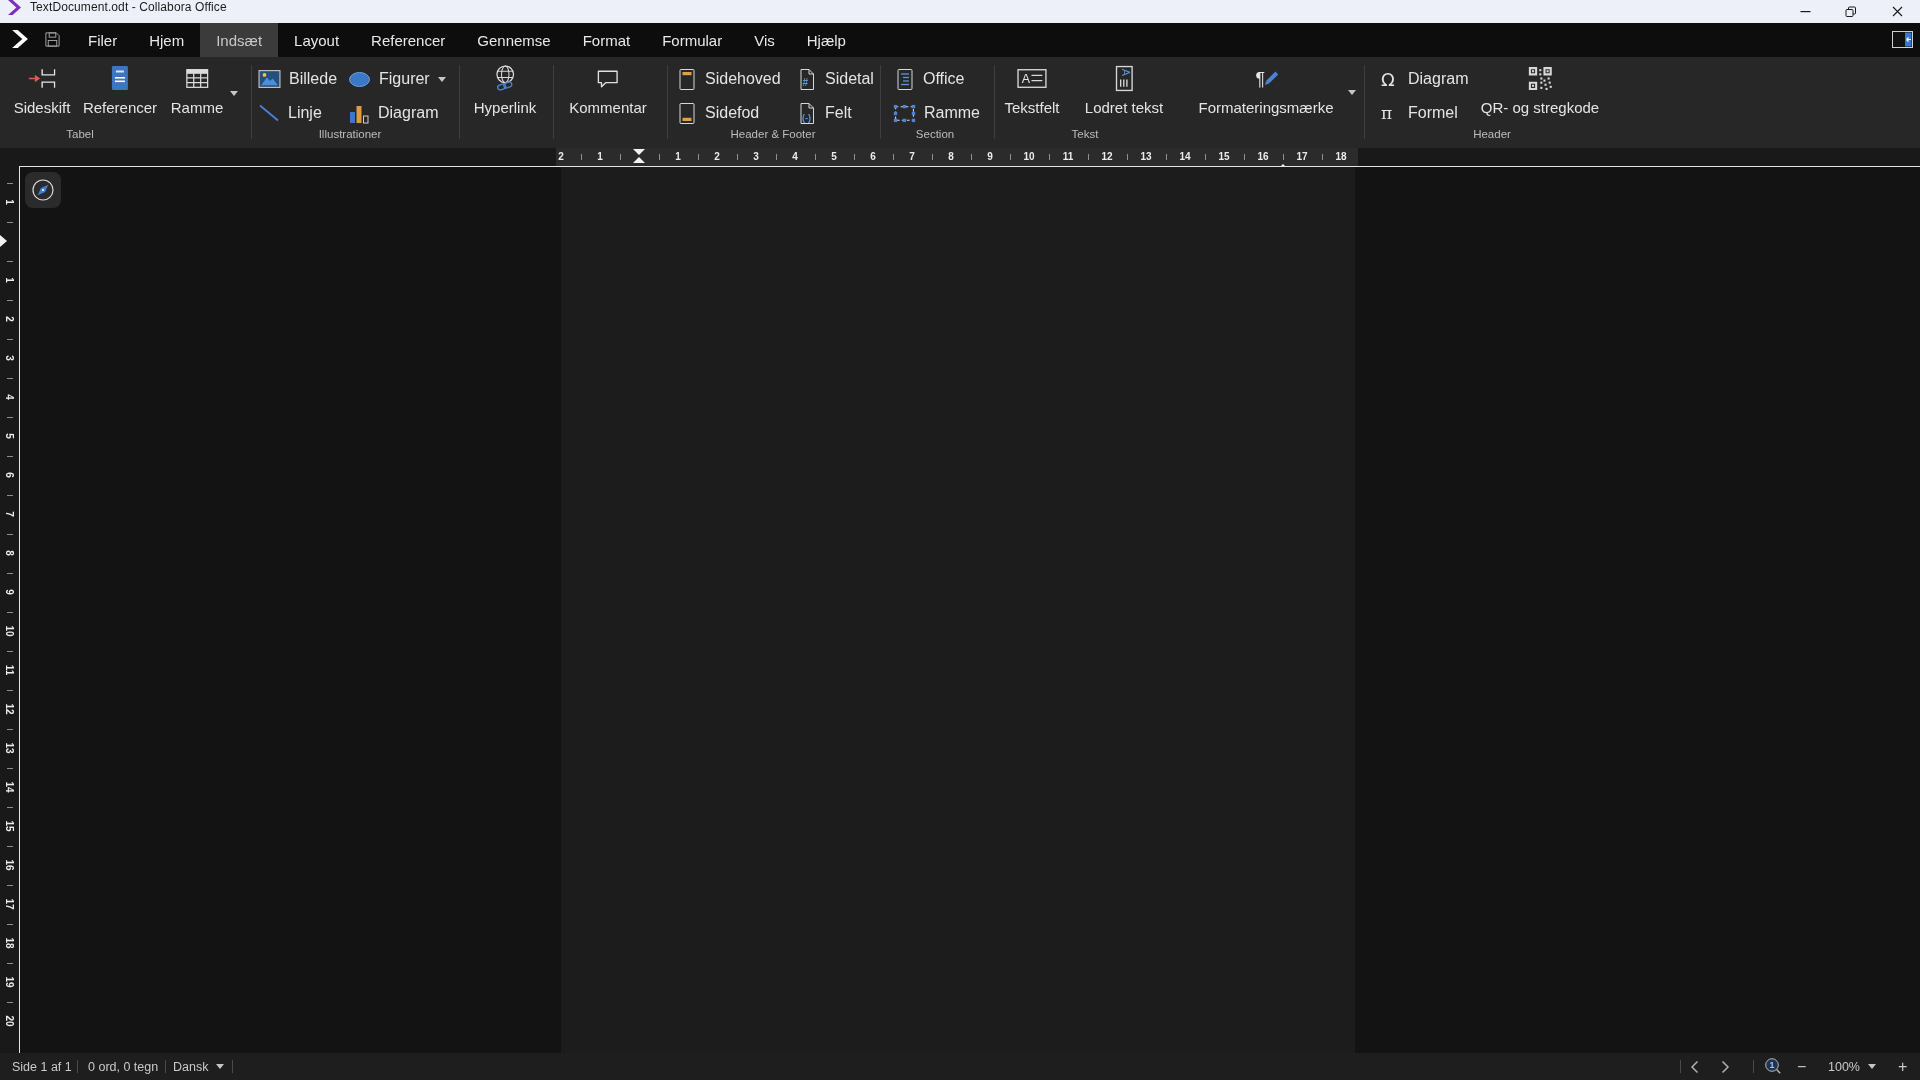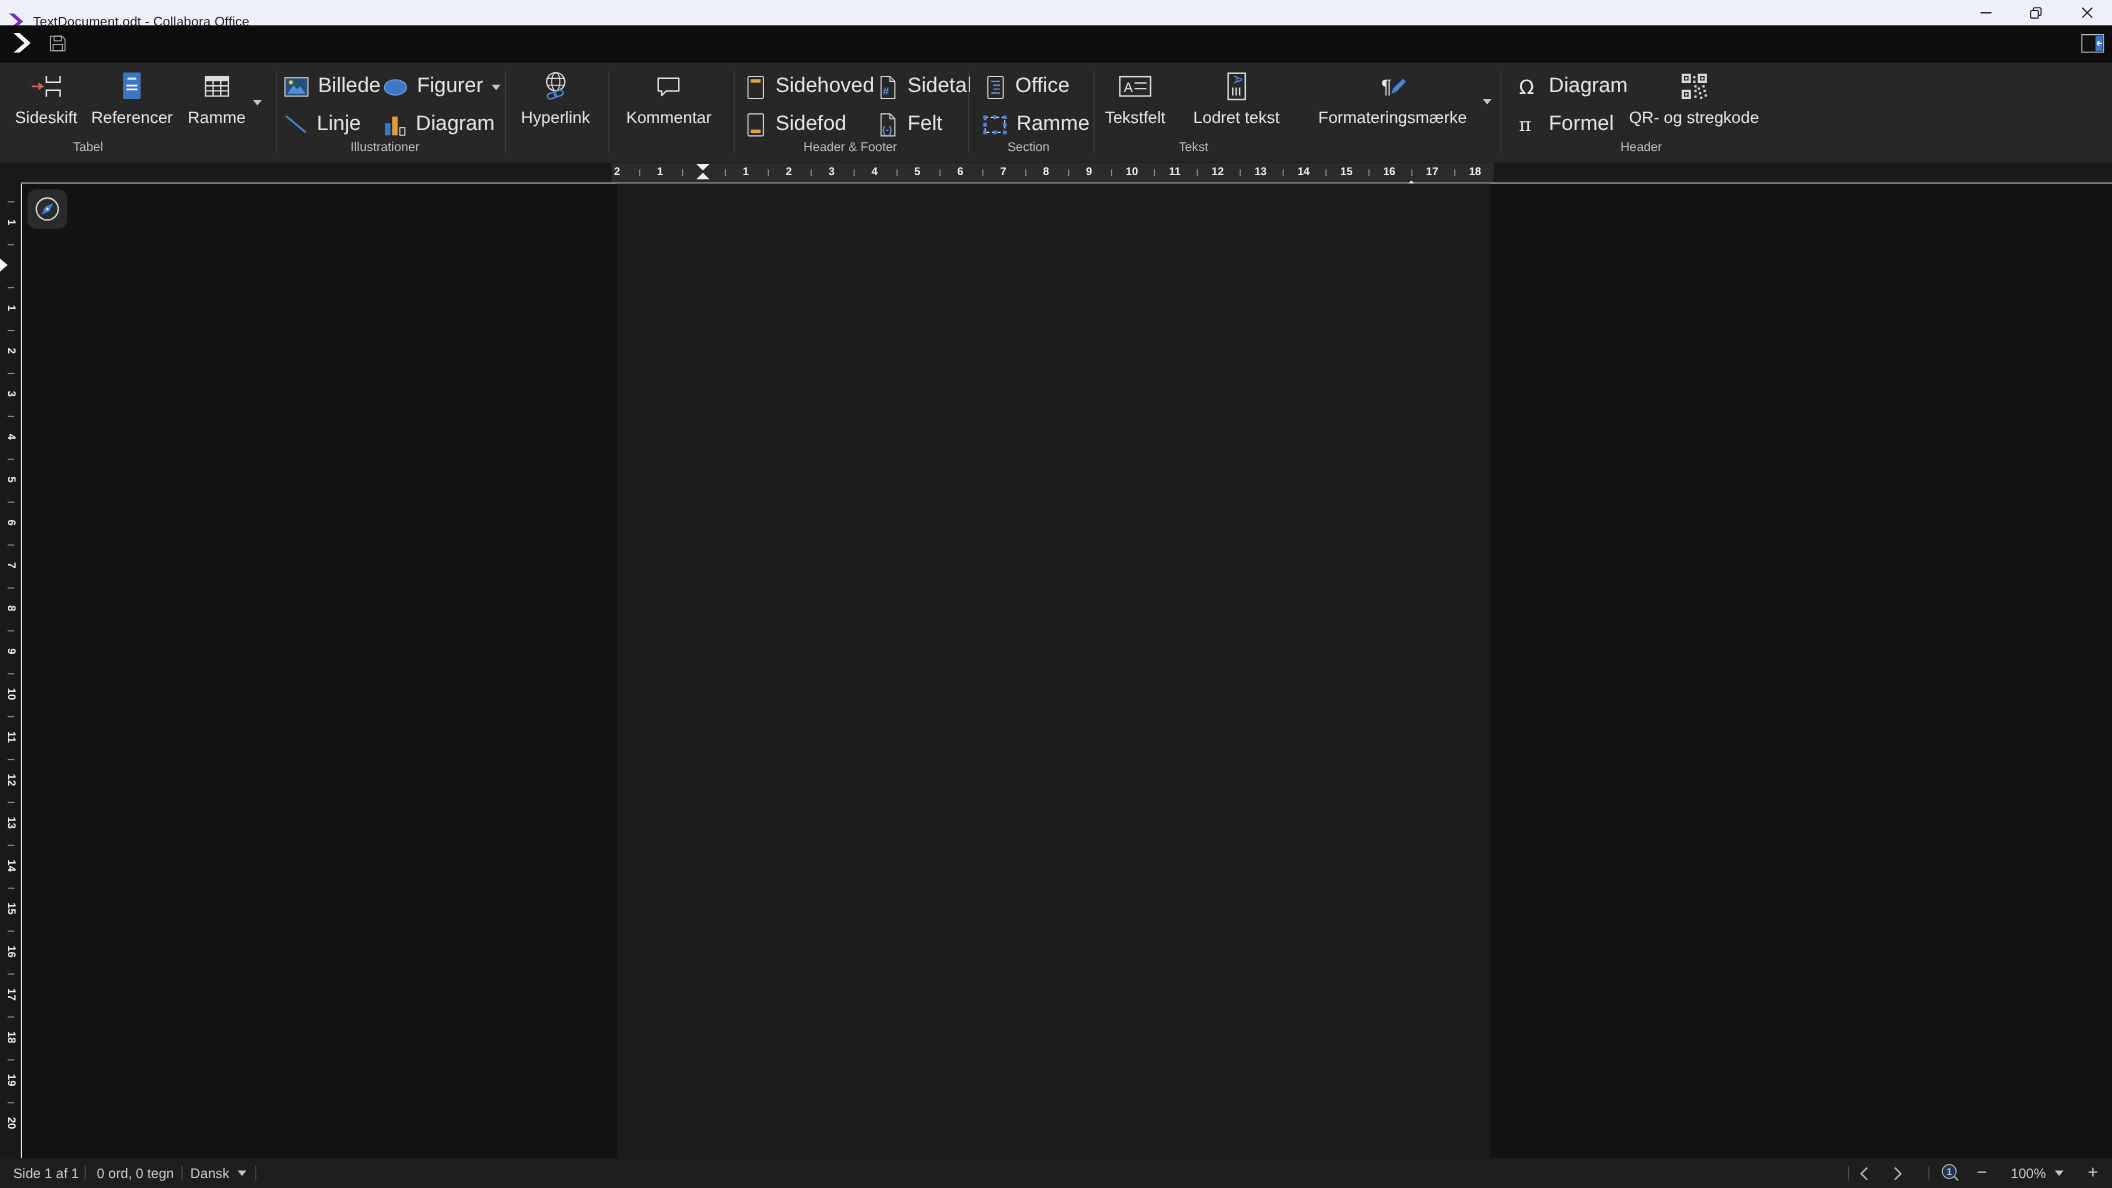--- a/index.html
+++ b/index.html
@@ -1,21 +1,21 @@
 <!DOCTYPE html>
 <html><head>
 <meta charset="utf-8">
 <style>
   html,body{margin:0;padding:0}
   body{width:1920px;height:1080px;position:relative;overflow:hidden;background:#131313;
        font-family:"Liberation Sans","DejaVu Sans",sans-serif;-webkit-font-smoothing:antialiased}
   svg{display:block}
 
   
-  .titlebar{position:absolute;top:0;left:0;right:0;height:39px;background:#edf0f8;display:flex;align-items:center}
+  .titlebar{position:absolute;top:0;left:0;right:0;height:39px;background:#edf0f8;display:flex;}
   .tb-logo{margin-left:8px}
   .tb-title{font-size:12px;color:#1c1c1c;margin-left:9px;letter-spacing:.1px}
   .win-controls{position:absolute;right:0;top:0;height:23px;display:flex}
   .win-btn{width:46px;height:23px;display:flex;align-items:center;justify-content:center;background:transparent;border:none;padding:0}
 
   
   .menubar{position:absolute;top:23px;left:0;right:0;height:34px;background:#0d0d0d}
   .mb-logo{position:absolute;left:12px;top:7px}
   .save-btn{position:absolute;left:44px;top:8px;background:none;border:none;padding:0}
   .tabs{position:absolute;left:72px;top:0;height:34px;display:flex}
@@ -23,21 +23,21 @@
   .tab.active{background:#3b3b3b;color:#c8c8c8}
   .sidebar-toggle{position:absolute;right:7px;top:8px;background:none;border:none;padding:0}
 
   
   .ribbon{position:absolute;top:57px;left:0;right:0;height:91px;background:#272727}
   .big-btn{position:absolute;top:5px;transform:translateX(-50%);display:flex;flex-direction:column;align-items:center;width:max-content;background:none;border:none;padding:0}
   .big-btn .bicon{height:32px;display:flex;align-items:center;justify-content:center}
   .big-btn .blabel{margin-top:5px;font-size:15px;color:#e4e4e4;white-space:nowrap}
   .small-btn{position:absolute;display:flex;align-items:center;gap:8px;height:26px;background:none;border:none;padding:0}
   .small-btn.row1{top:9px}.small-btn.row2{top:43px}
-  .small-btn .slabel{font-size:19px;color:#e4e4e4;white-space:nowrap}
+  .small-btn .slabel{font-size:16px;color:#e4e4e4;white-space:nowrap}
   .caption{position:absolute;top:71px;transform:translateX(-50%);font-size:11.5px;color:#bcbcbc;white-space:nowrap}
   .vsep{position:absolute;top:8px;height:74px;width:1px;background:#3e3e3e}
   .caret{width:0;height:0;border-left:4.5px solid transparent;border-right:4.5px solid transparent;border-top:5px solid #c6c6c6}
   .caret.abs{position:absolute}
 
   
   .ruler-row{position:absolute;top:148px;left:0;right:0;height:19px;background:#191919}
   .hruler{position:absolute;left:556px;top:0;width:802px;height:18px;background:#2b2b2b}
   .ruler-bottom-line{position:absolute;left:19px;right:0;top:18px;height:1px;background:#e4e4e4}
   .hruler .num{position:absolute;top:9px;transform:translate(-50%,-50%);font-size:10px;font-weight:bold;color:#ececec;font-style:normal;line-height:1}
@@ -101,20 +101,32 @@
         <path d="M0,0 L5,0 L14,8 L5,16 L0,16 L9,8 Z" fill="#ffffff"></path>
       </svg>
   </span>
   <button class="save-btn">
     <svg width="17" height="17" viewBox="0 0 18 18" fill="none">
       <path d="M2,2 H13 L16,5 V16 H2 Z" stroke="#a8a8a8"></path>
       <rect x="5.5" y="2" width="7" height="4.5" stroke="#a8a8a8"></rect>
       <rect x="4.5" y="10" width="9" height="6" stroke="#a8a8a8"></rect>
     </svg>
   </button>
+  <div class="tabs">
+      <div class="tab">Filer</div>
+      <div class="tab">Hjem</div>
+      <div class="tab active">Indsæt</div>
+      <div class="tab">Layout</div>
+      <div class="tab">Referencer</div>
+      <div class="tab">Gennemse</div>
+      <div class="tab">Format</div>
+      <div class="tab">Formular</div>
+      <div class="tab">Vis</div>
+      <div class="tab">Hjælp</div>
+    </div>
   <button class="sidebar-toggle">
     <svg width="21" height="17" viewBox="0 0 21 17">
       <rect x="0.5" y="0.5" width="20" height="16" stroke="#d0d0d0" fill="#111111"></rect>
       <rect x="13" y="1.5" width="6.5" height="14" fill="#3c78c8"></rect>
       <path d="M19,8.5 H14.5 M14.5,8.5 L16.5,6.5 M14.5,8.5 L16.5,10.5" stroke="#ffffff" stroke-width="1.1" fill="none"></path>
     </svg>
   </button>
 </div>
 
 <div class="ribbon">

